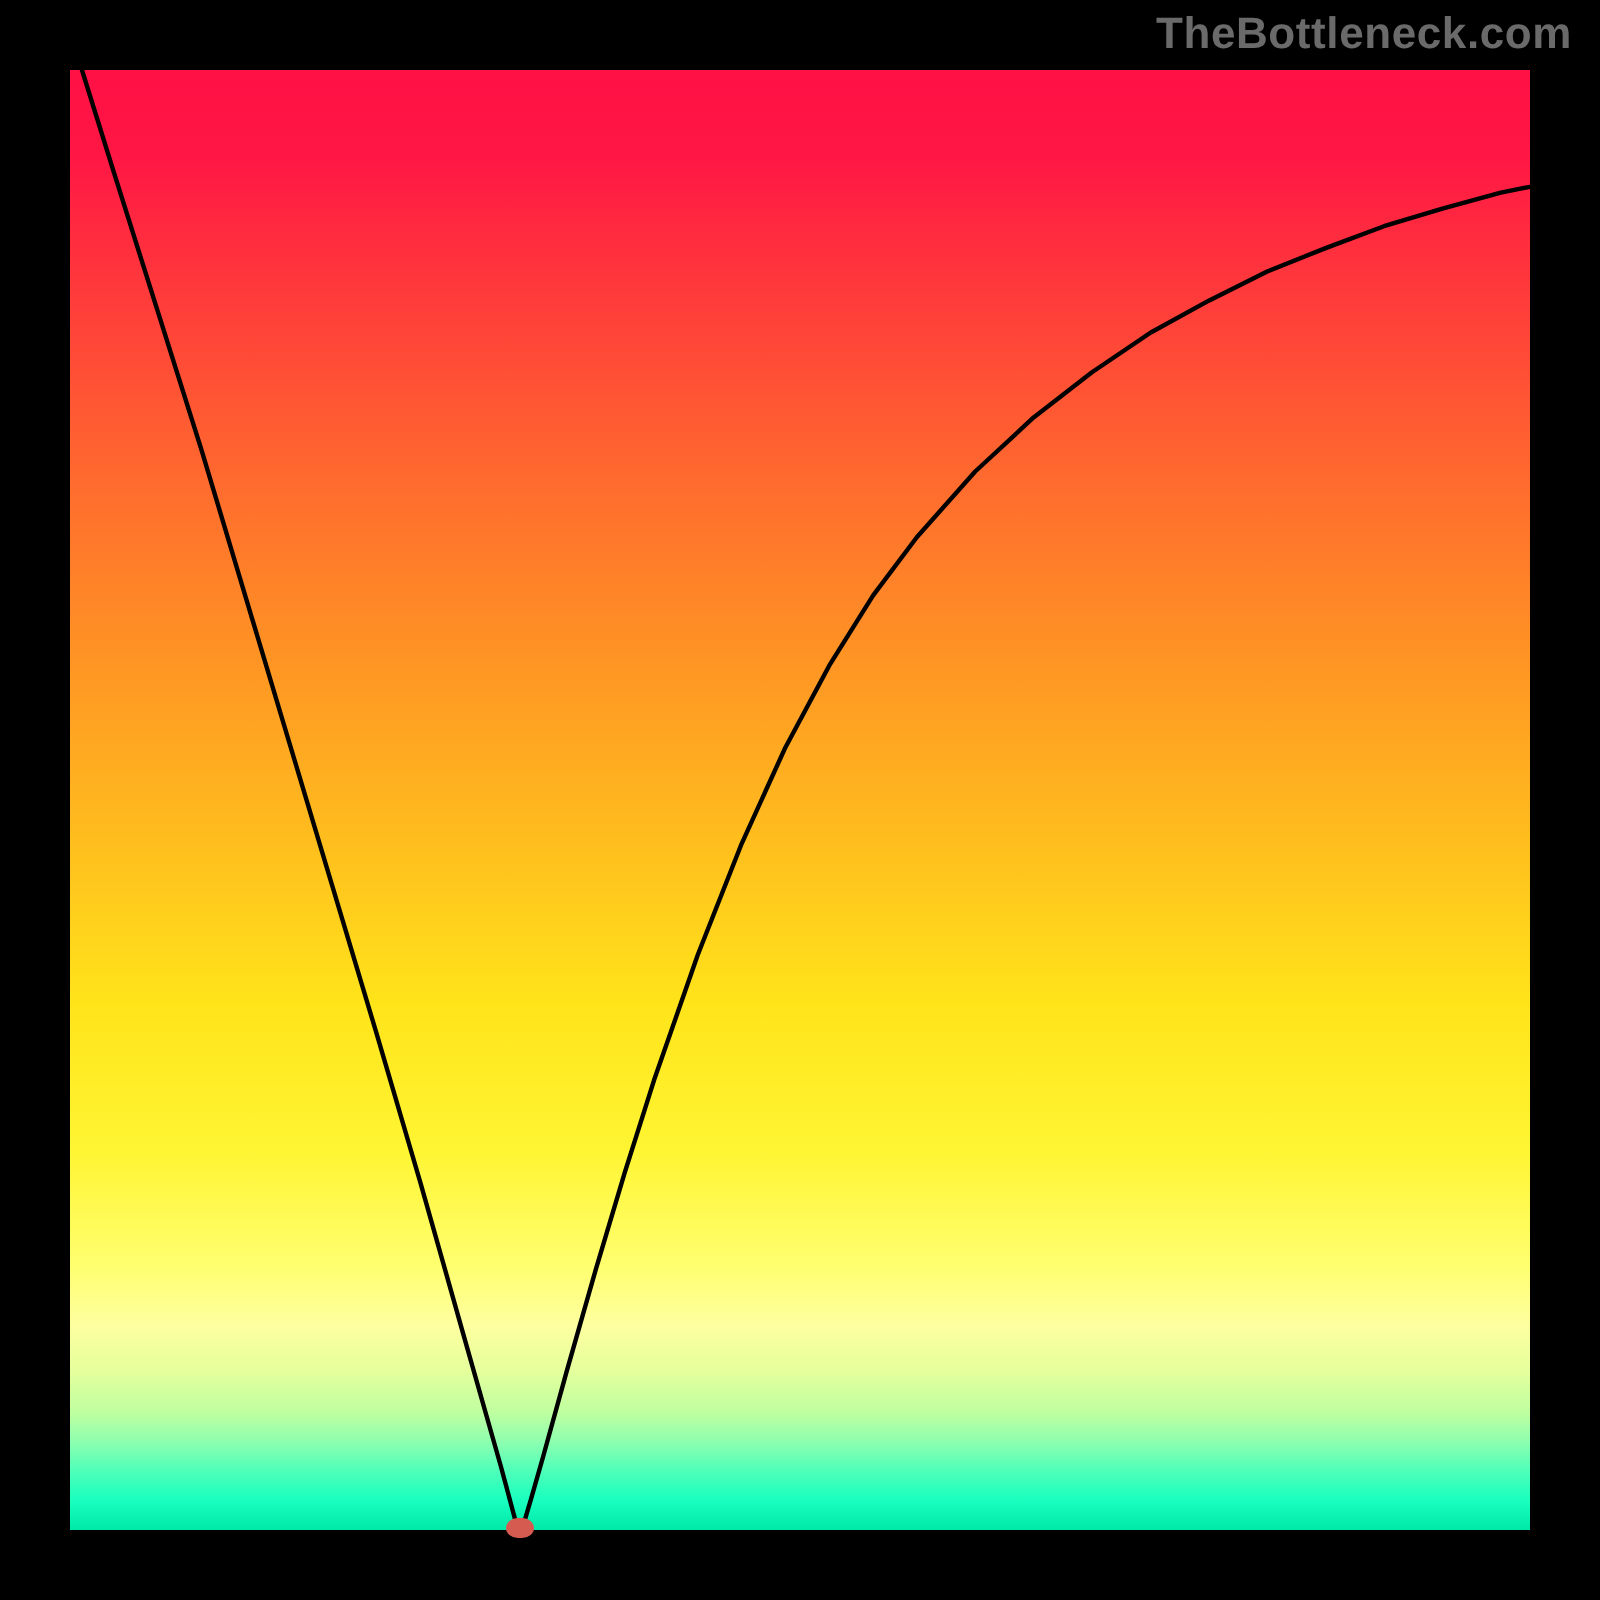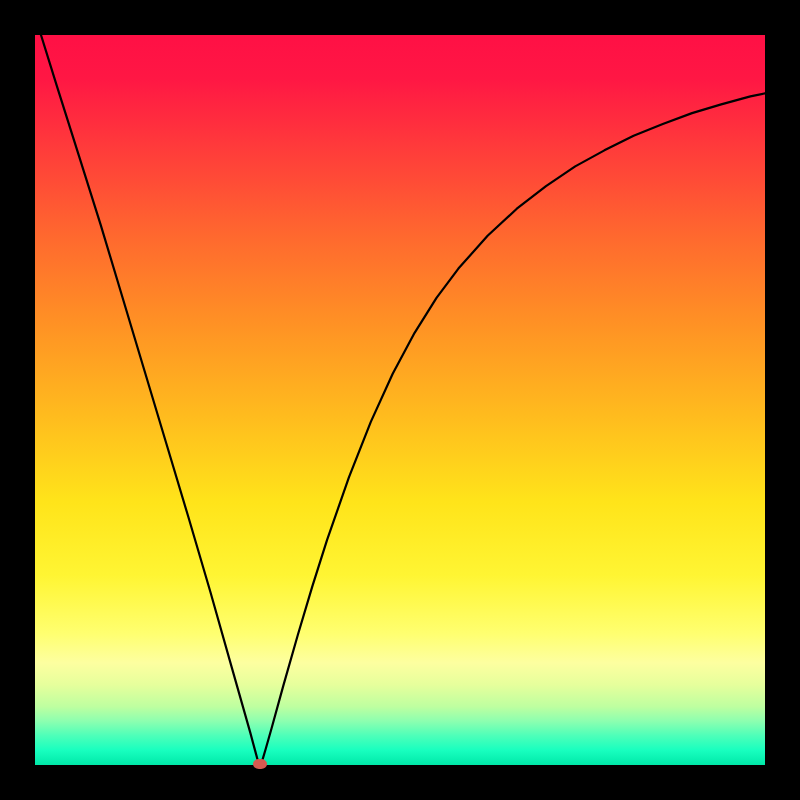--- a/index.html
+++ b/index.html
@@ -69,20 +69,21 @@
     height: 10px;
     border-radius: 50% / 60%;
     background: #d55a50;
     z-index: 2;
   }
 </style>
 </head>
 <body>
 
 <div class="frame">
+  <div class="watermark">TheBottleneck.com</div>
 
   <div class="plot">
     <svg class="curve" viewBox="0 0 730 730" preserveAspectRatio="none">
       <path id="curve-path" d="M5.99 0.00 L21.90 51.10 L43.80 120.45 L65.70 189.80 L87.60 262.80 L109.50 335.80 L131.40 408.80 L153.30 481.80 L175.20 556.26 L197.10 633.64 L215.35 697.88 L220.46 716.86 L223.38 727.81 L224.84 730.00 L227.03 726.35 L230.68 713.94 L236.52 693.50 L248.20 651.16 L262.80 600.06 L277.40 551.15 L292.00 505.16 L313.90 442.38 L335.80 386.90 L357.70 338.72 L379.60 297.84 L401.50 262.80 L423.40 233.60 L452.60 200.75 L481.80 173.74 L511.00 151.11 L540.20 131.40 L569.40 115.34 L598.60 100.74 L627.80 89.06 L657.00 78.11 L686.20 69.35 L715.40 61.32 L730.00 58.40" fill="none" stroke="#000" stroke-width="2.2" stroke-linejoin="round" stroke-linecap="round"></path>
     </svg>
     <div class="marker" id="min-marker" style="left: 217.84px; top: 724px;"></div>
   </div>
 </div>
 
 </body></html>

